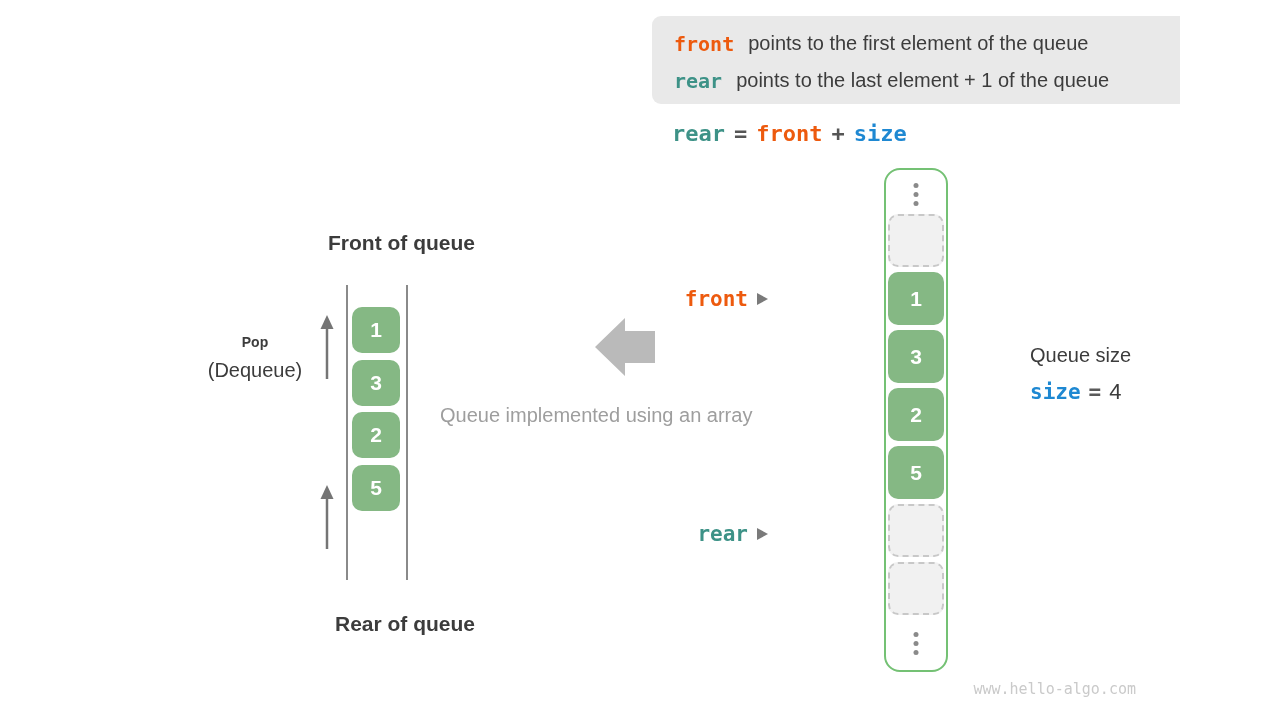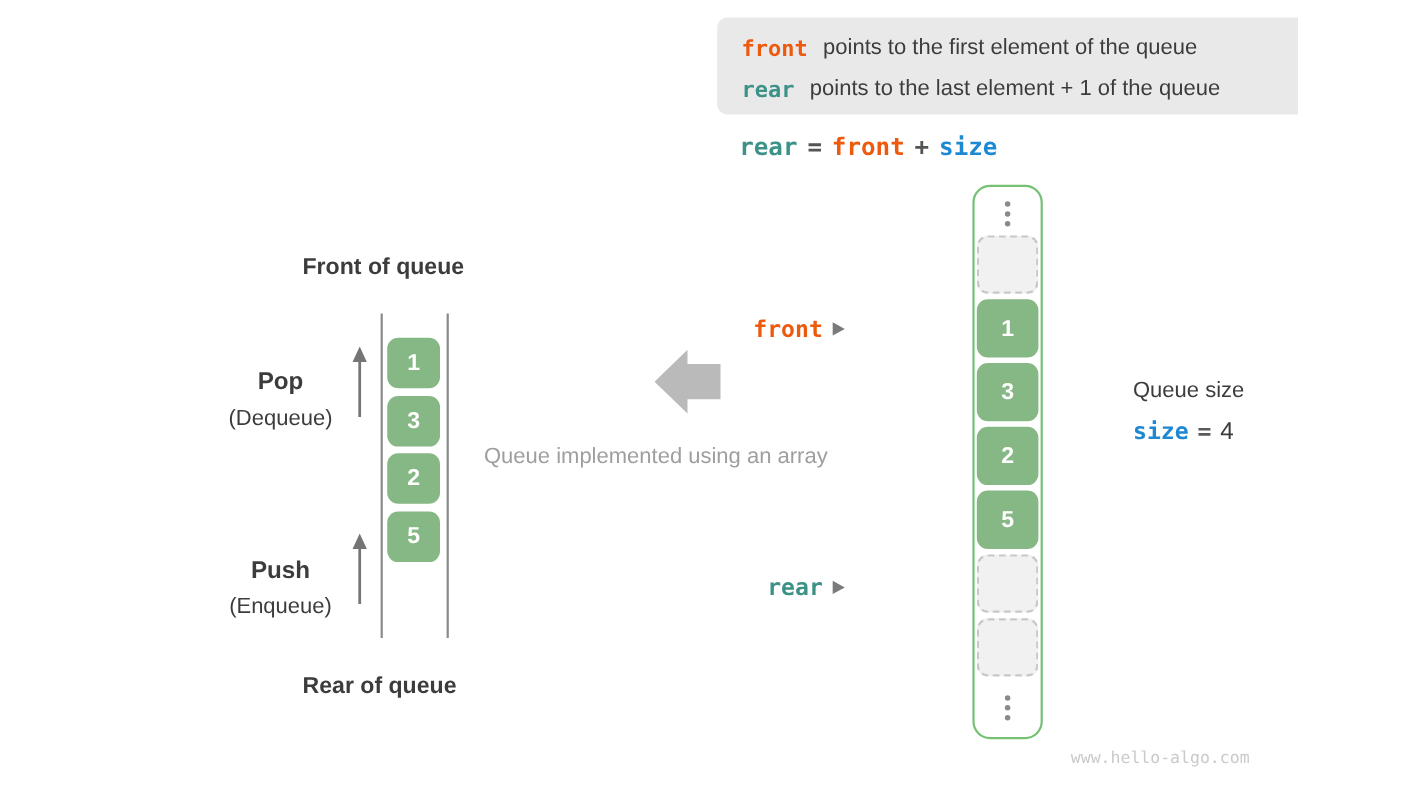--- a/index.html
+++ b/index.html
@@ -23,24 +23,24 @@
   }
   .info-line{height:37px;display:flex;align-items:center;font-size:20px;color:var(--dark);}
   .info-line .kw{font-size:20px;margin-right:14px;}
 
   
   .formula{position:absolute;left:672px;top:121px;font-size:22px;color:#555;}
   .formula span{font-family:"DejaVu Sans Mono",monospace;font-weight:bold;}
   .formula .op{color:#555;margin:0 9px;}
 
   
-  .big-title{position:absolute;width:200px;text-align:left;font-size:21px;font-weight:bold;color:var(--dark);}
+  .big-title{position:absolute;width:200px;text-align:right;font-size:21px;font-weight:bold;color:var(--dark);}
   .t-front{left:275px;top:231px;} .t-rear{left:275px;top:612px;}
   .op-label{position:absolute;width:130px;text-align:center;}
-  .op-label .main{font-size:22px;font-weight:bold;color:var(--dark);}
+  .op-label .main{font-size:14px;font-weight:bold;color:var(--dark);}
   .op-label .sub{font-size:20px;color:var(--dark);margin-top:9px;}
   .l-pop{left:190px;top:334px;} .l-push{left:190px;top:505px;}
   .vline{position:absolute;top:285px;width:2px;height:295px;background:#8a8a8a;}
   .vl-left{left:346px;} .vl-right{left:406px;}
   .left-cells{position:absolute;left:352px;top:307px;display:flex;flex-direction:column;gap:6.5px;}
   .cell-green{
     width:48px;height:46px;background:var(--green);border-radius:10px;
     display:flex;align-items:center;justify-content:center;
     color:#ffffff;font-size:21px;font-weight:600;
   }
@@ -104,24 +104,20 @@
     <span class="teal">rear</span><span class="op">=</span><span class="orange">front</span><span class="op">+</span><span class="blue">size</span>
   </div>
 
   <div class="big-title t-front">Front of queue</div>
   <div class="big-title t-rear">Rear of queue</div>
 
   <div class="op-label l-pop">
     <div class="main">Pop</div>
     <div class="sub">(Dequeue)</div>
   </div>
-  <div class="op-label l-push">
-    <div class="main">Push</div>
-    <div class="sub">(Enqueue)</div>
-  </div>
 
   <svg class="up-arrow" style="left:319px;top:315px;" viewBox="0 0 16 66">
     <line x1="8" y1="12" x2="8" y2="64" stroke="#757575" stroke-width="2.5"></line>
     <polygon points="8,0 1.5,14 14.5,14" fill="#757575"></polygon>
   </svg>
   <svg class="up-arrow" style="left:319px;top:485px;" viewBox="0 0 16 66">
     <line x1="8" y1="12" x2="8" y2="64" stroke="#757575" stroke-width="2.5"></line>
     <polygon points="8,0 1.5,14 14.5,14" fill="#757575"></polygon>
   </svg>
 

